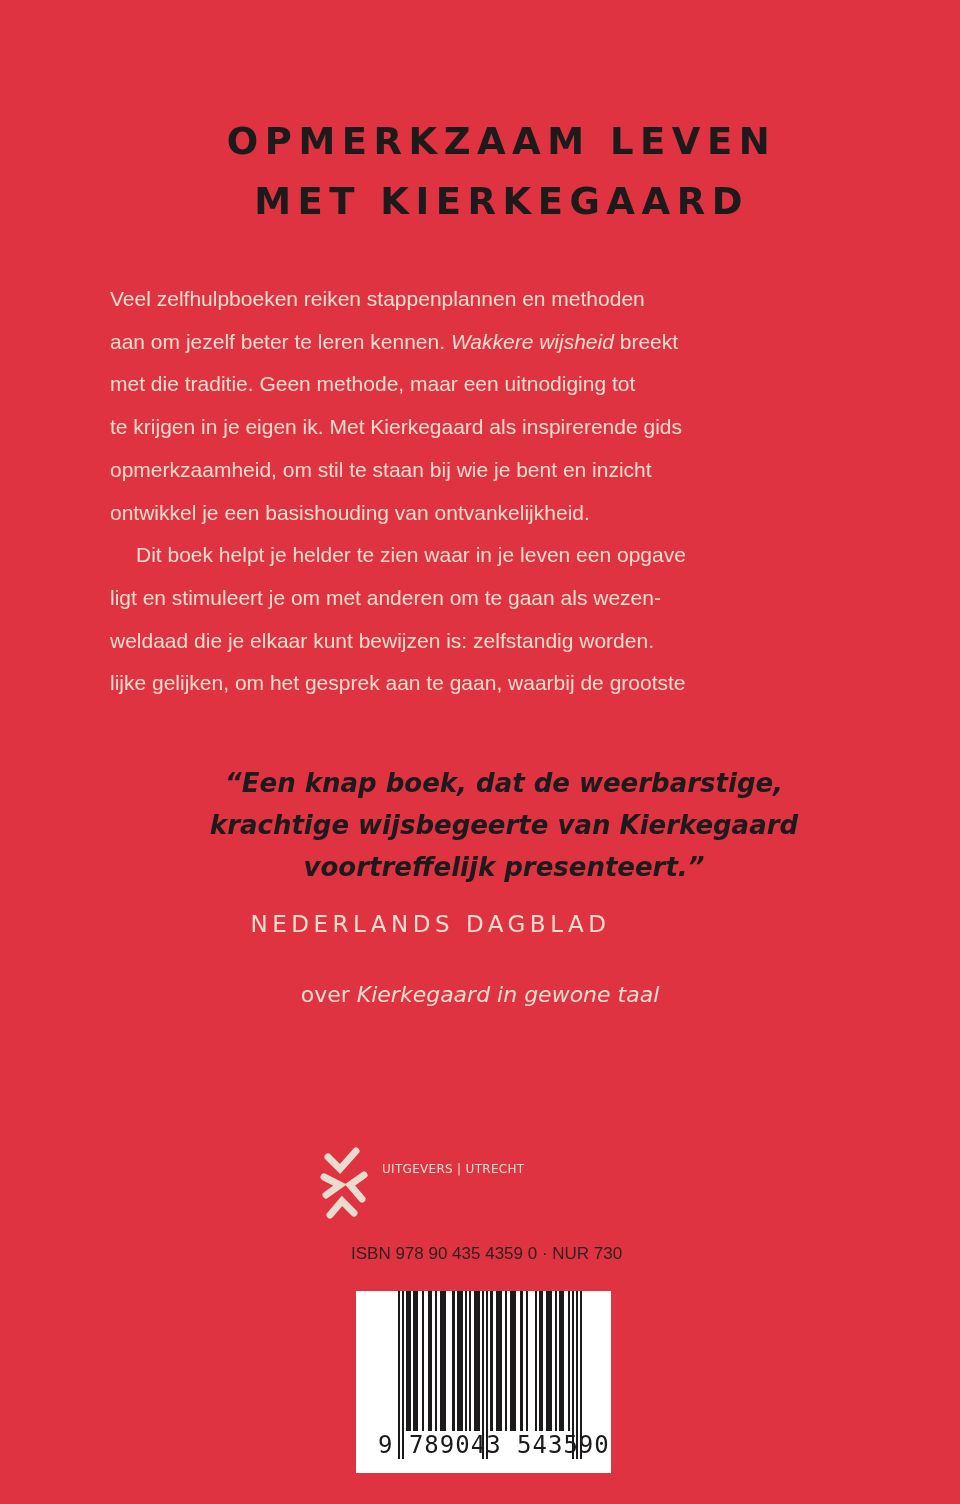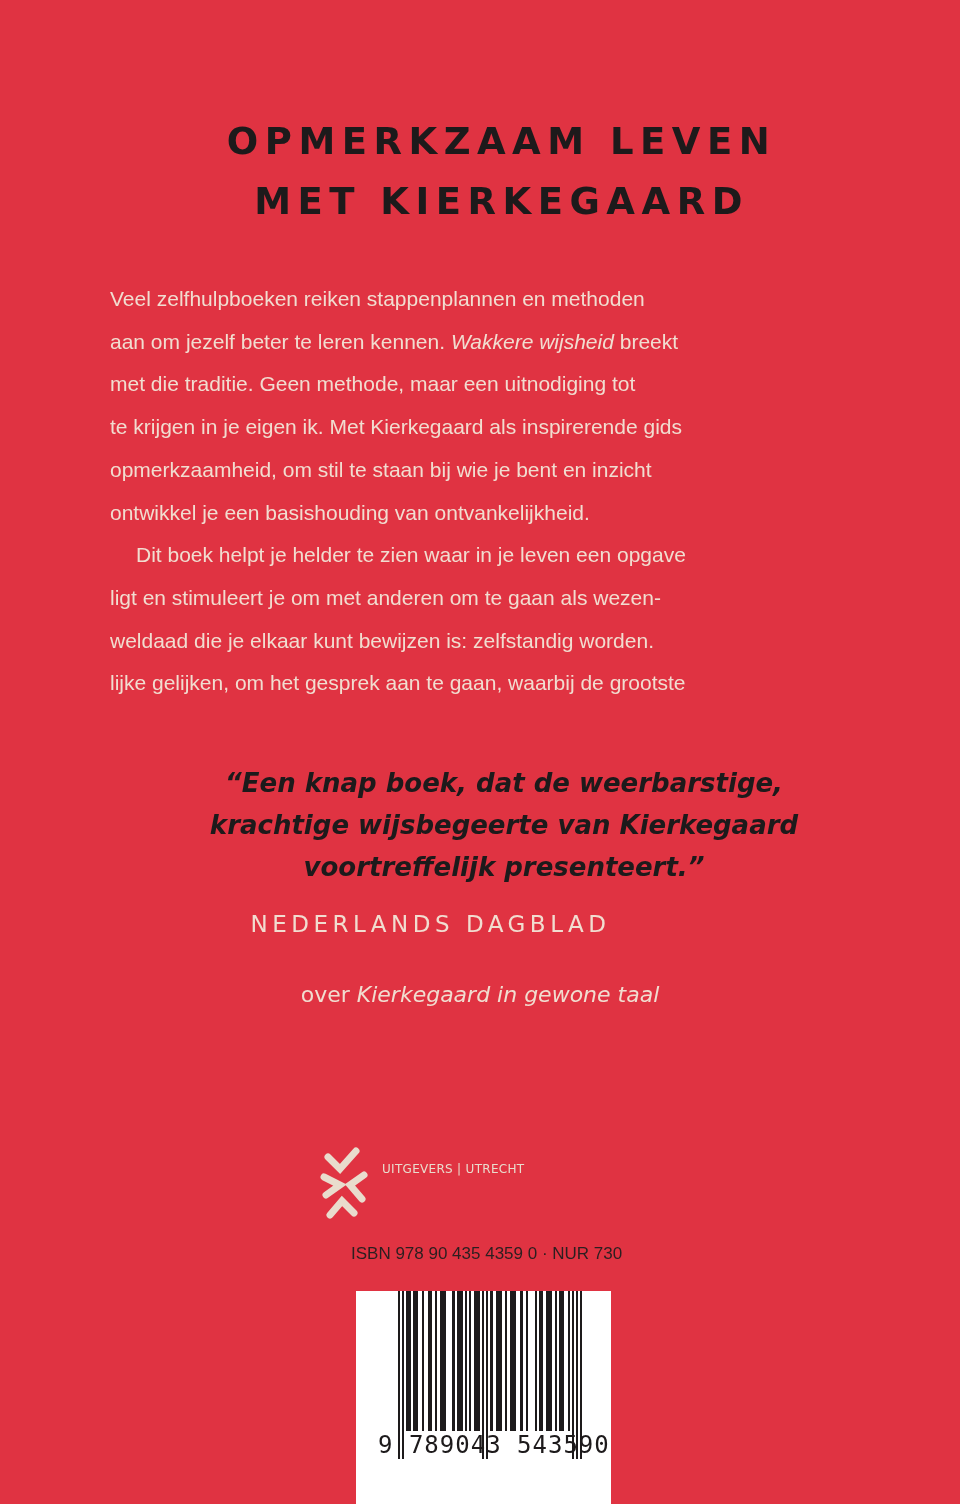--- a/index.html
+++ b/index.html
@@ -77,21 +77,21 @@
     white-space: nowrap;
   }
   .isbn {
     position: absolute; left: 351px; top: 1244px;
     color: #2b1f20;
     font-family: "Liberation Sans", sans-serif;
     font-size: 17px; white-space: nowrap;
   }
   .barcode-box {
     position: absolute; left: 356px; top: 1291px;
-    width: 255px; height: 213px;
+    width: 255px; height: 182px;
     background: #ffffff;
   }
   .barcode-svg { position: absolute; left: 0; top: 0; }
   .barcode-digits {
     position: absolute; left: 22px; top: 140px;
     font-family: "DejaVu Sans Mono", monospace;
     font-size: 24px; color: #1d1a1b;
     letter-spacing: 1px; white-space: nowrap;
   }
 </style>

